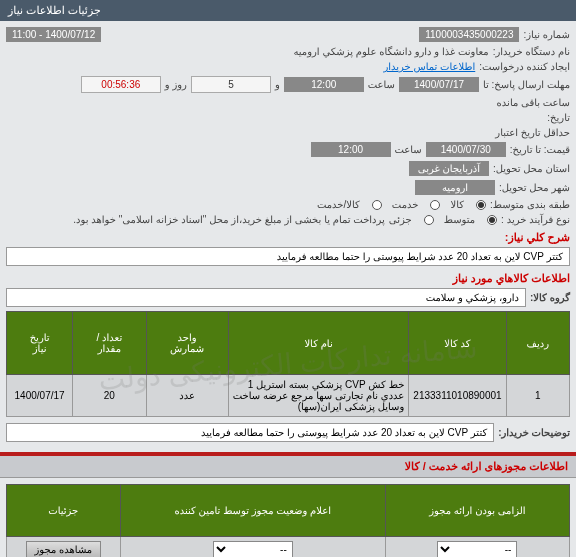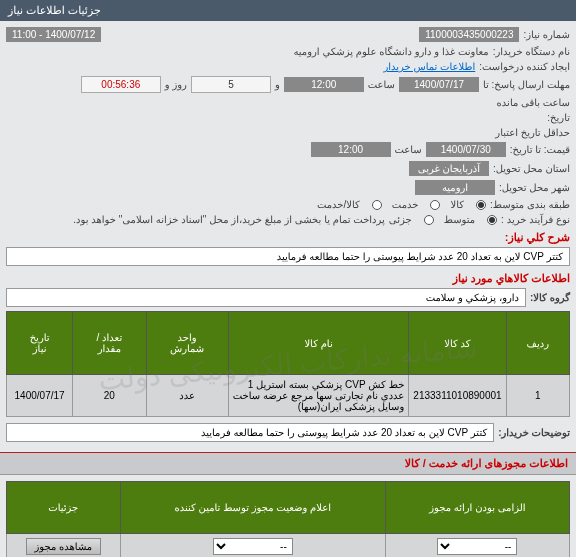--- a/index.html
+++ b/index.html
@@ -14,21 +14,21 @@
 .radio-group { display: flex; gap: 10px; align-items: center; }
 .radio-item { display: flex; align-items: center; gap: 12px; }
 .radio { width: 10px; height: 10px; border-radius: 50%; border: 1px solid #555; background: #fff; display: inline-block; }
 .radio.checked::after { content: ''; display: block; width: 6px; height: 6px; background: #333; border-radius: 50%; margin: 1px; }
 .section-title { color: #c00; font-weight: bold; font-size: 11px; margin: 6px 0 3px; }
 .box { border: 1px solid #999; background: #fff; padding: 3px 6px; font-size: 10px; width: 100%; text-align: right; }
 table { width: 100%; border-collapse: collapse; font-size: 10px; }
 th { background: #4d7c0f; color: #fff; padding: 20px; border: 1px solid #555; font-weight: normal; }
 td { background: #d4d6d8; padding: 4px; border: 1px solid #999; text-align: center; }
 .watermark { position: absolute; font-size: 28px; color: rgba(120,120,120,0.2); pointer-events: none; left: 50%; top: 50%; transform: translate(-50%,-50%) rotate(-5deg); white-space: nowrap; }
-.sub-header { background: #c8cace; color: #c00; font-weight: bold; padding: 4px 8px; font-size: 11px; border-top:1px solid #b91c1c; border-bottom:1px solid #999; }
+.sub-header { background: #c8cace; color: #c00; font-weight: bold; padding: 4px 8px; font-size: 11px; border-top:4px solid #b91c1c; border-bottom:1px solid #999; }
 .btn { background: linear-gradient(#ddd,#bbb); border: 1px solid #888; padding: 2px 8px; font-size: 10px; cursor: pointer; }
 .col { display: flex; gap: 4px; align-items: center; }
 .flex1 { flex: 1; }
 select.dd { background:#fff; border:1px solid #888; font-size:10px; padding:1px; min-width:80px; }
 .container { position: relative; }
 .payment-desc { color:#444; font-size:10px; }
 </style>
 </head>
 <body>
 

